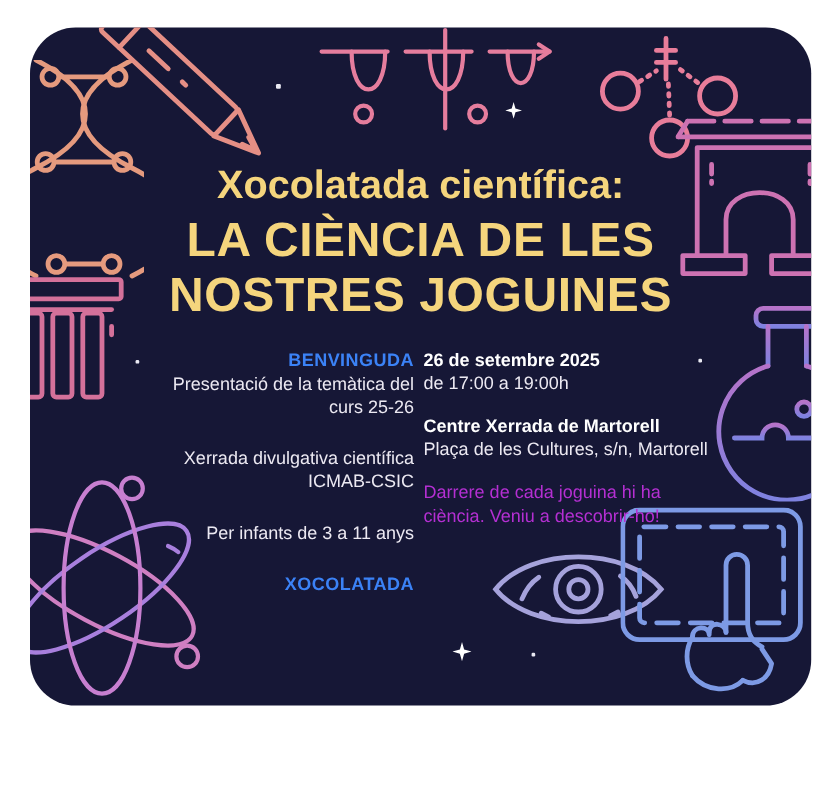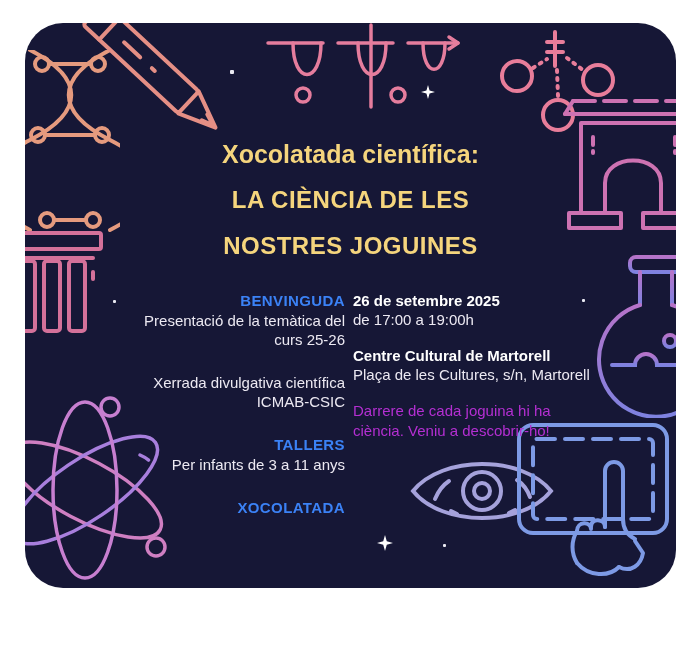--- a/index.html
+++ b/index.html
@@ -12,22 +12,22 @@
     position:absolute;left:25px;top:23px;width:651px;height:565px;
     background:#161736;border-radius:38px;overflow:hidden;
   }
   .doodle{position:absolute;pointer-events:none;}
   .doodle svg{display:block;}
   
   .title{
     position:absolute;top:108px;left:0;right:0;text-align:center;
     color:#f5d57d;font-weight:bold;z-index:3;
   }
-  .title .t1{font-size:25px;line-height:46px;}
-  .title .t2{font-size:24px;line-height:46px;letter-spacing:.5px;}
+  .title .t1{font-size:33px;line-height:46px;}
+  .title .t2{font-size:40px;line-height:46px;letter-spacing:.5px;}
   
   .program{
     position:absolute;top:268px;left:88px;width:232px;text-align:right;
     color:#ece9f2;font-size:15px;line-height:19px;z-index:3;
   }
   .program .block{margin-bottom:24px;}
   .program .heading{color:#3b82f6;font-weight:bold;letter-spacing:.4px;margin-bottom:1px;}
   .program .italic{}
   .program .last{margin-top:17px;}
   .event{
@@ -204,33 +204,32 @@
 
   <div class="program">
     <div class="block">
       <div class="heading">BENVINGUDA</div>
       <div>Presentació de la temàtica del curs 25-26</div>
     </div>
     <div class="block">
       <div>Xerrada divulgativa científica ICMAB-CSIC</div>
     </div>
     <div class="block">
-      <div class="heading">TALLERS</div>
       <div class="italic">Per infants de 3 a 11 anys</div>
     </div>
     <div class="block last">
       <div class="heading">XOCOLATADA</div>
     </div>
   </div>
 
   <div class="event">
     <div class="bold">26 de setembre 2025</div>
     <div>de 17:00 a 19:00h</div>
     <div class="gap"></div>
-    <div class="bold">Centre Cultural de Martorell</div>
+    <div class="bold">Centre Xerrada de Martorell</div>
     <div>Plaça de les Cultures, s/n, Martorell</div>
     <div class="gap"></div>
     <div class="highlight">Darrere de cada joguina hi ha ciència. Veniu a descobrir-ho!</div>
   </div>
 
 </div>
 
 <div class="footer">
 
   

